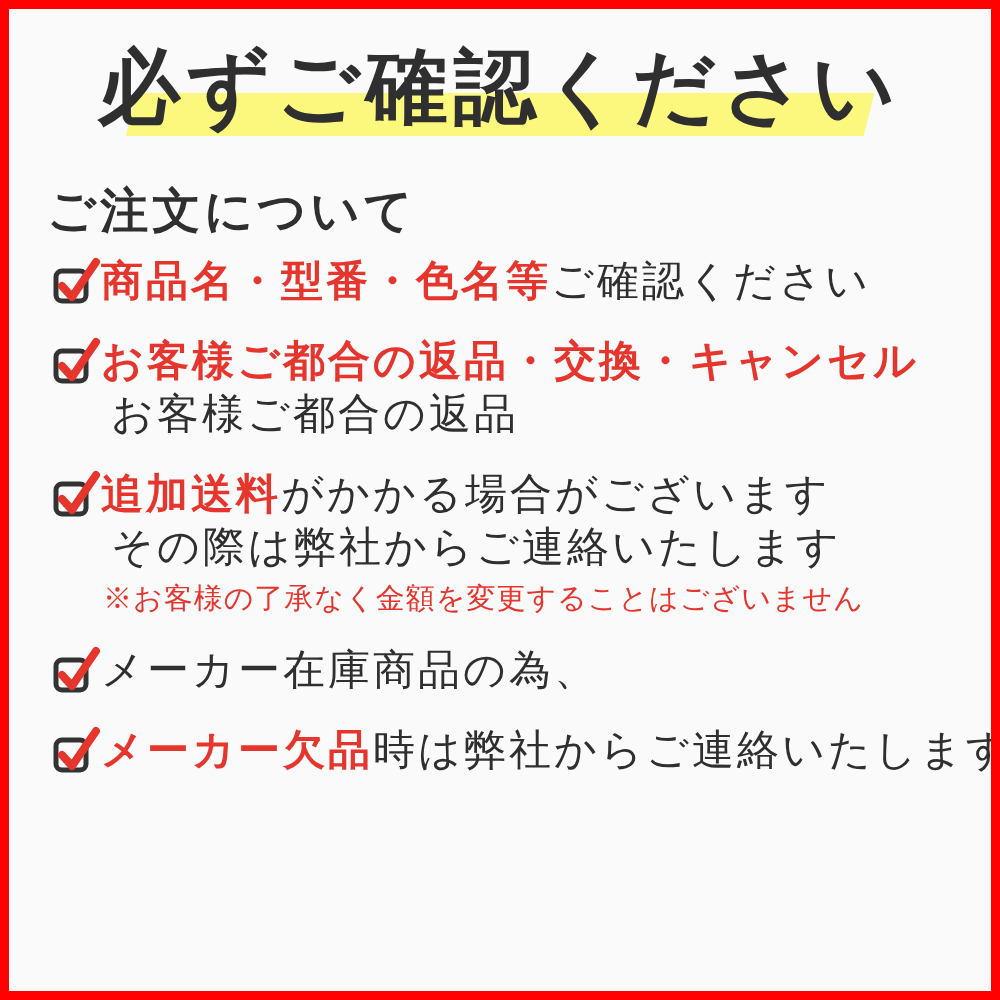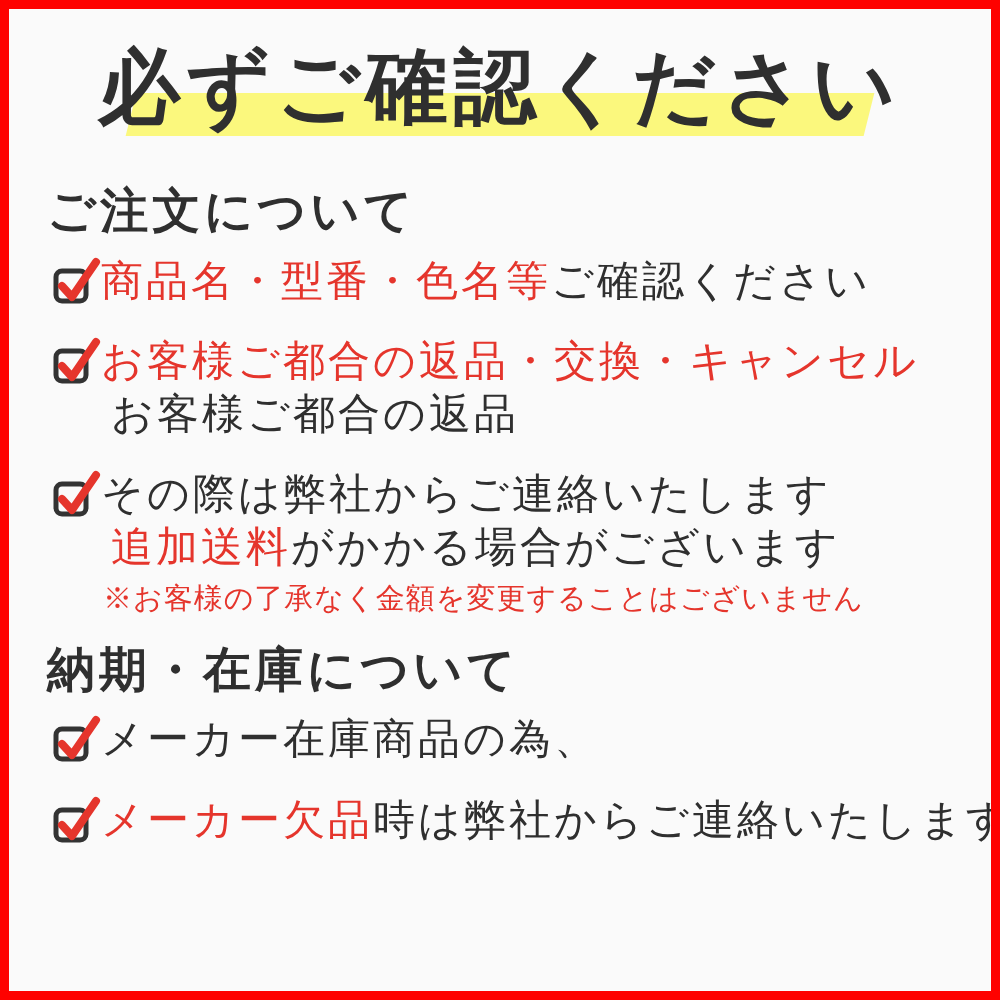--- a/index.html
+++ b/index.html
@@ -65,21 +65,21 @@
     margin-top: 2px;
   }
   .item-text {
     font-size: 42px;
     line-height: 1.25;
     letter-spacing: 3px;
     white-space: nowrap;
   }
   .line + .line { padding-left: 10px; }
   .seg-dark { color: var(--text-dark, #2f2f2f); }
-  .seg-red  { color: var(--accent-red, #e5352c); }
+  .seg-red  { color: var(--accent-red, #e5352c); font-weight: bold; }
   .note {
     margin-top: 8px;
     padding-left: 2px;
     font-size: 29px;
     line-height: 1.2;
     letter-spacing: 1px;
     color: var(--accent-red, #e5352c);
     white-space: nowrap;
   }
 </style>
@@ -128,30 +128,29 @@
 
   <div class="item">
     <span class="cb">
       <svg viewBox="0 0 46 46" aria-hidden="true">
         <rect x="3" y="14" width="30" height="30" rx="6" fill="none" stroke="var(--checkbox-dark,#333)" stroke-width="5"></rect>
         <path d="M9 29 L19 40 L43 5" fill="none" stroke="var(--accent-red,#e5352c)" stroke-width="8" stroke-linecap="round" stroke-linejoin="round"></path>
       </svg>
     </span>
     <div class="item-text">
       <div class="line">
-        <span class="seg-dark">その際は弊社からご連絡いたします</span>
+        <span class="seg-red">追加送料</span><span class="seg-dark">がかかる場合がございます</span>
       </div>
       <div class="line">
-        <span class="seg-red">追加送料</span><span class="seg-dark">がかかる場合がございます</span>
+        <span class="seg-dark">その際は弊社からご連絡いたします</span>
       </div>
       <div class="note">※お客様の了承なく金額を変更することはございません</div>
     </div>
   </div>
 
-  <h2 class="section-heading second">納期・在庫について</h2>
 
   <div class="item">
     <span class="cb">
       <svg viewBox="0 0 46 46" aria-hidden="true">
         <rect x="3" y="14" width="30" height="30" rx="6" fill="none" stroke="var(--checkbox-dark,#333)" stroke-width="5"></rect>
         <path d="M9 29 L19 40 L43 5" fill="none" stroke="var(--accent-red,#e5352c)" stroke-width="8" stroke-linecap="round" stroke-linejoin="round"></path>
       </svg>
     </span>
     <div class="item-text">
       <div class="line">

